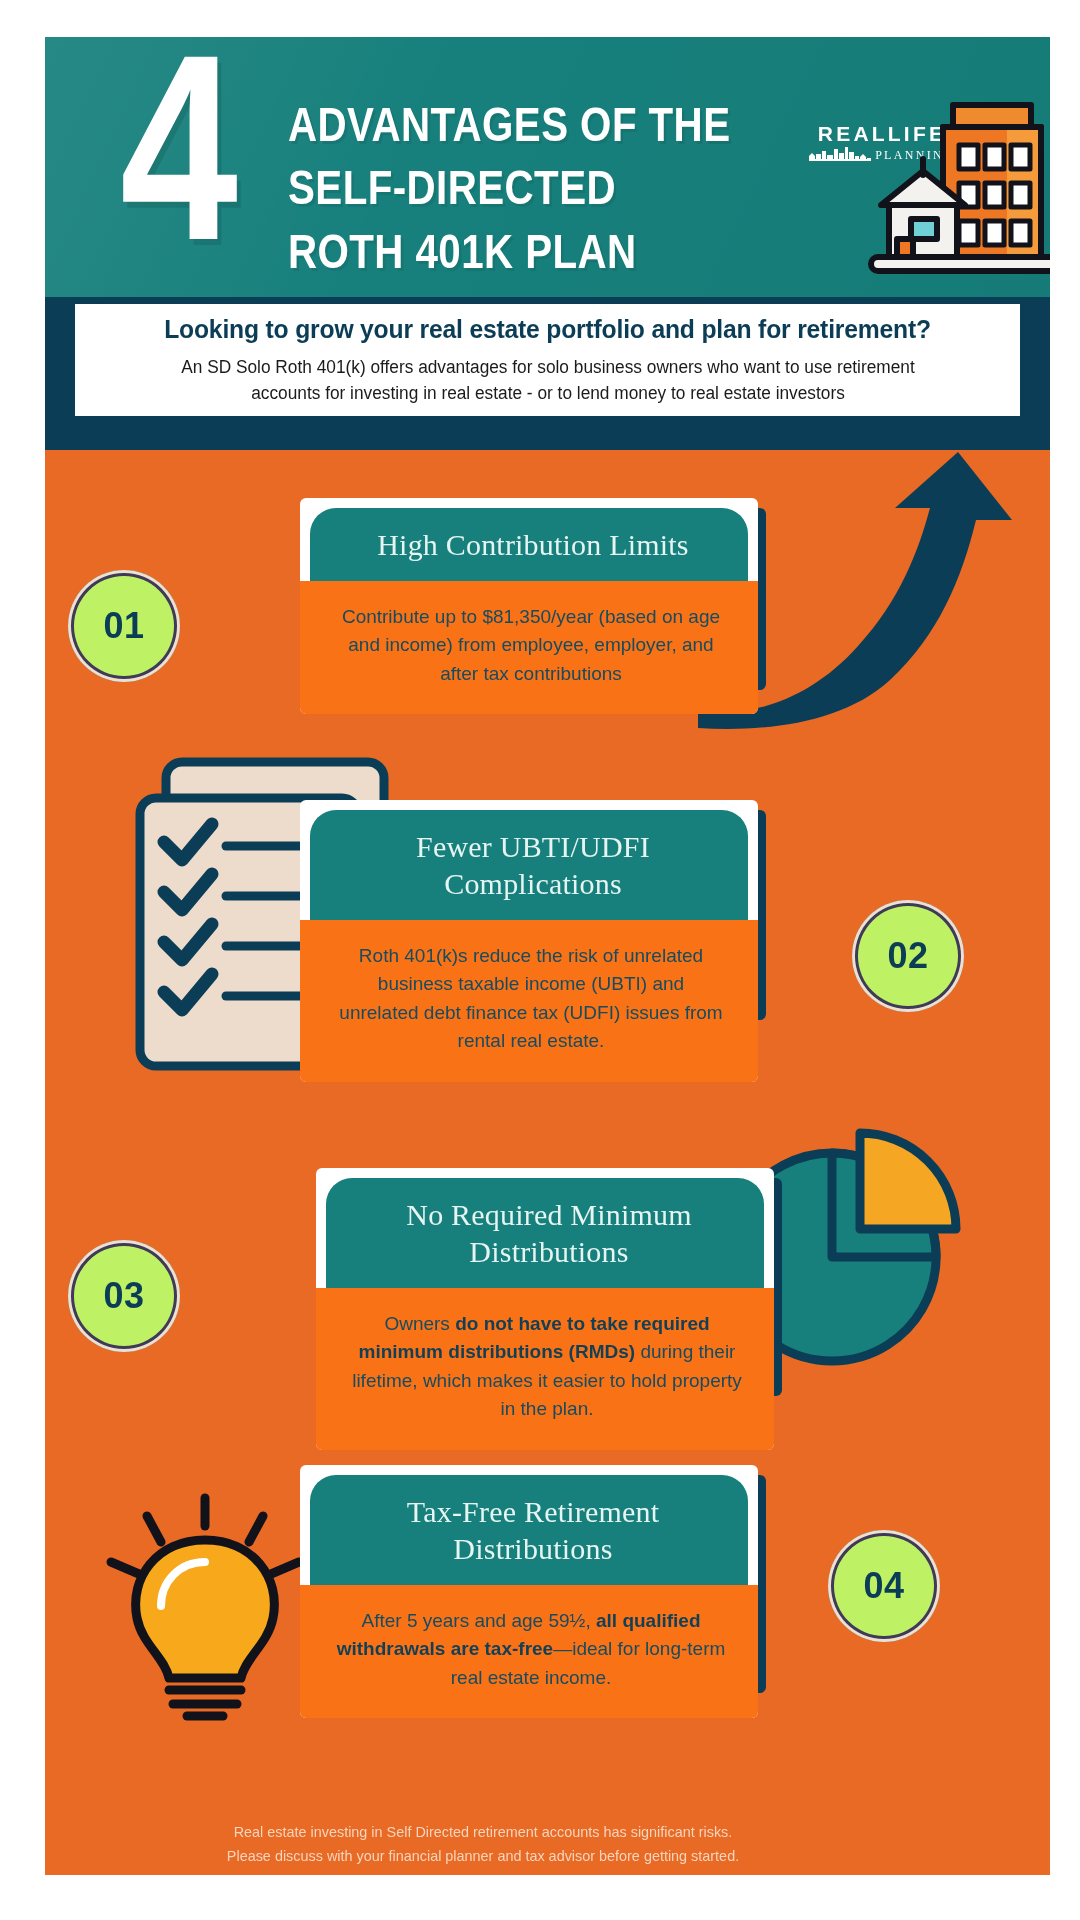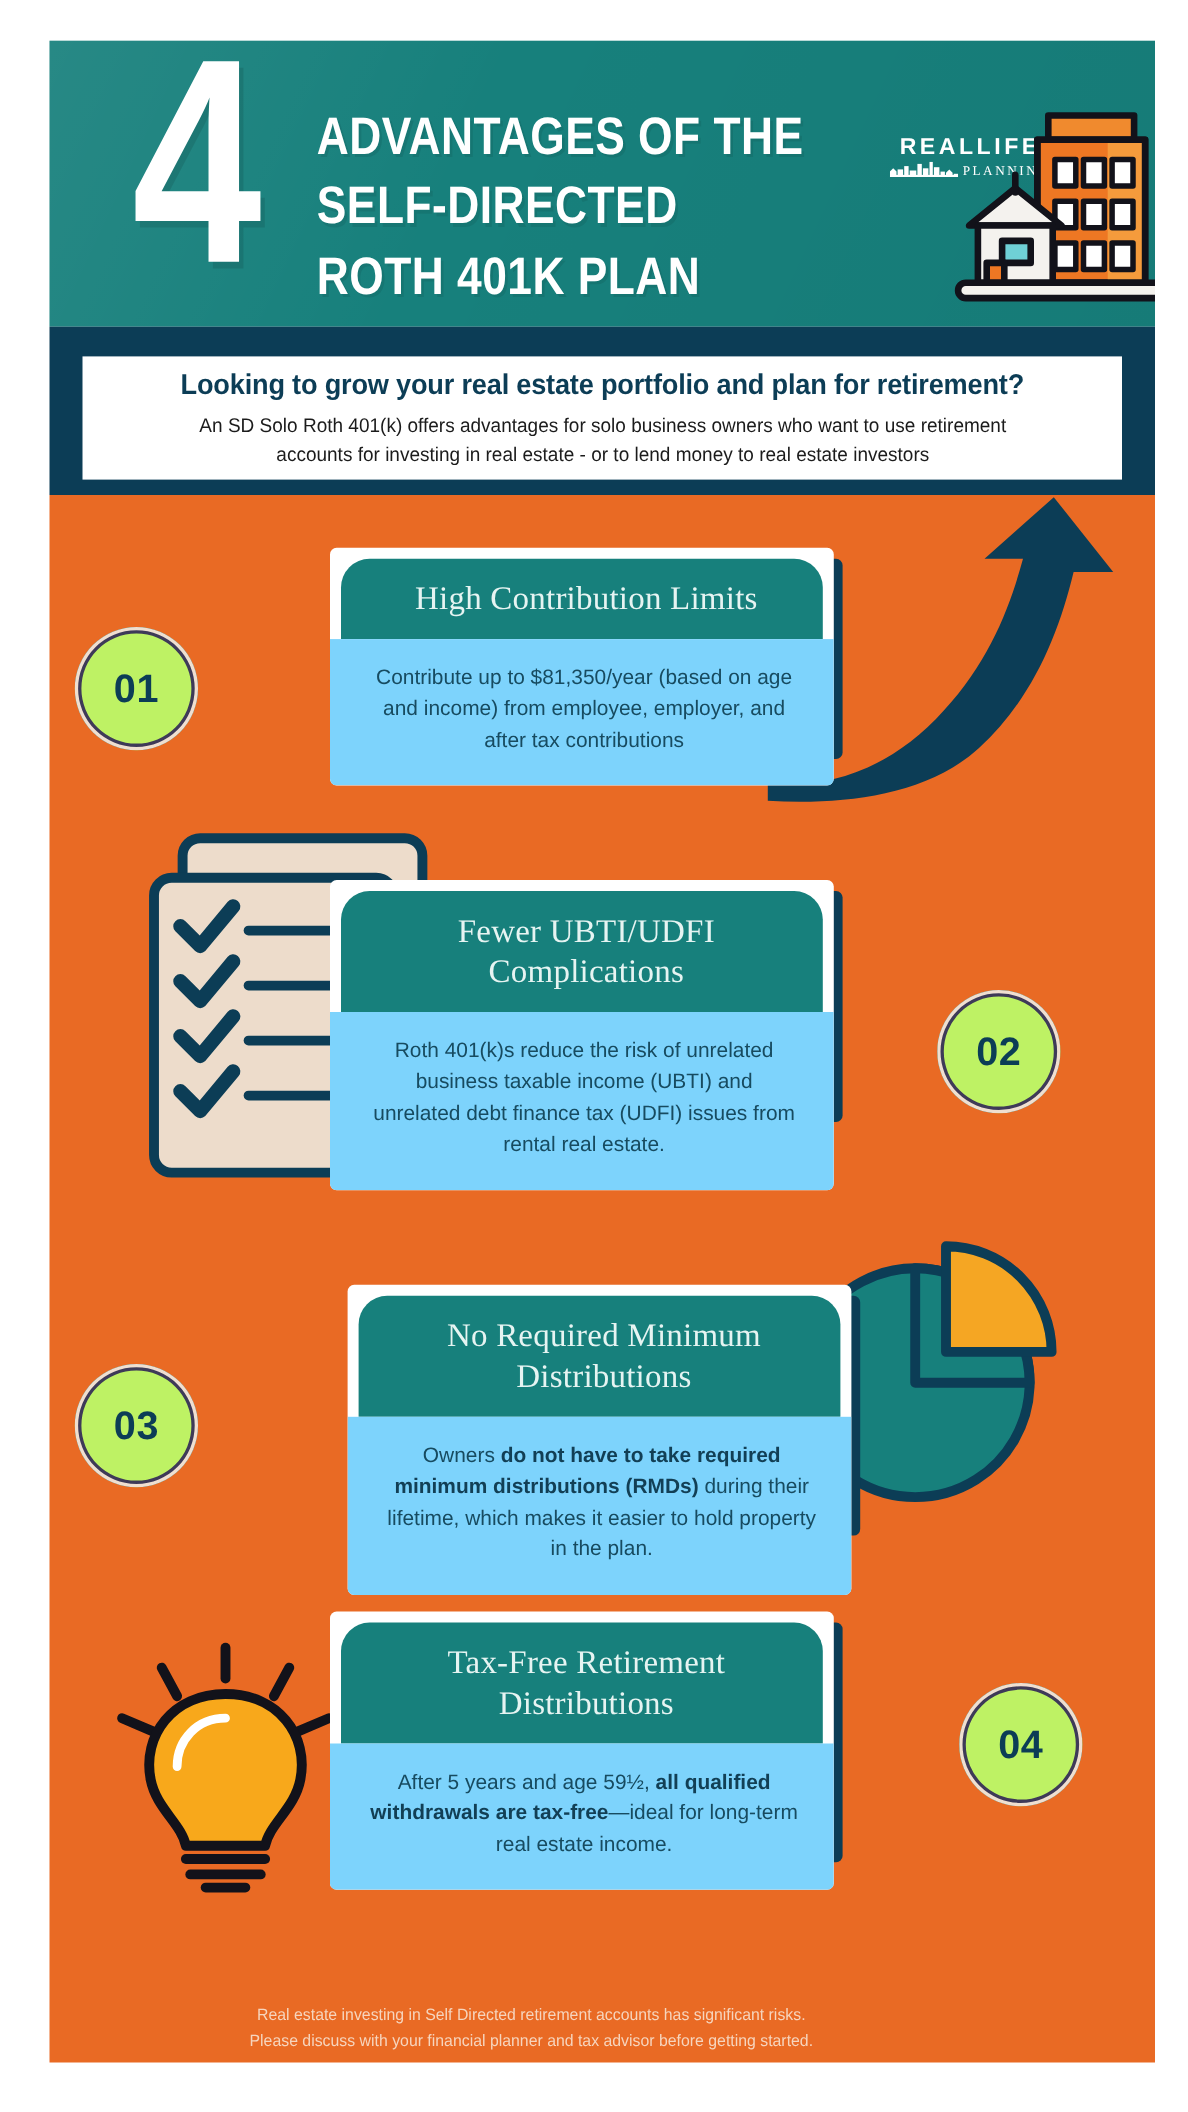--- a/index.html
+++ b/index.html
@@ -115,21 +115,21 @@
     position: absolute;
     left: 45px;
     top: 297px;
     width: 1005px;
     height: 153px;
     background: #0C3D56;
   }
   .subcard {
     position: absolute;
     left: 75px;
-    top: 324px;
+    top: 304px;
     width: 945px;
     height: 112px;
     background: #ffffff;
     display: flex;
     flex-direction: column;
     align-items: center;
     justify-content: center;
     padding: 0 24px;
     box-sizing: border-box;
   }
@@ -179,21 +179,21 @@
   .badge span {
     font-family: "Liberation Sans", sans-serif;
     font-weight: 700;
     font-size: 36px;
     color: #0C3D56;
     letter-spacing: 0.5px;
   }
   .badge-01 { left: 68px;  top: 570px; }
   .badge-02 { left: 852px; top: 900px; }
   .badge-03 { left: 68px;  top: 1240px; }
-  .badge-04 { left: 872px; top: 1530px; }
+  .badge-04 { left: 828px; top: 1530px; }
 
   
   .card {
     position: absolute;
     width: 458px;
     box-sizing: border-box;
   }
   .card-shadow {
     position: absolute;
     left: 8px;
@@ -215,21 +215,21 @@
     margin: 10px 10px 0 10px;
     padding: 19px 10px 17px 18px;
     text-align: center;
     color: #E6F4F2;
     font-family: "Liberation Serif", serif;
     font-size: 30px;
     line-height: 1.23;
     letter-spacing: 0.2px;
   }
   .card-body {
-    background: #7dd3fc;
+    background: #f97316;
     padding: 22px 32px 26px 36px;
     text-align: center;
     color: #174B60;
     font-family: "Liberation Sans", sans-serif;
     font-size: 19px;
     line-height: 1.50;
   }
   .card-body b { font-weight: 700; color: #123F55; }
 
   .card-01 { left: 300px; top: 498px; }

